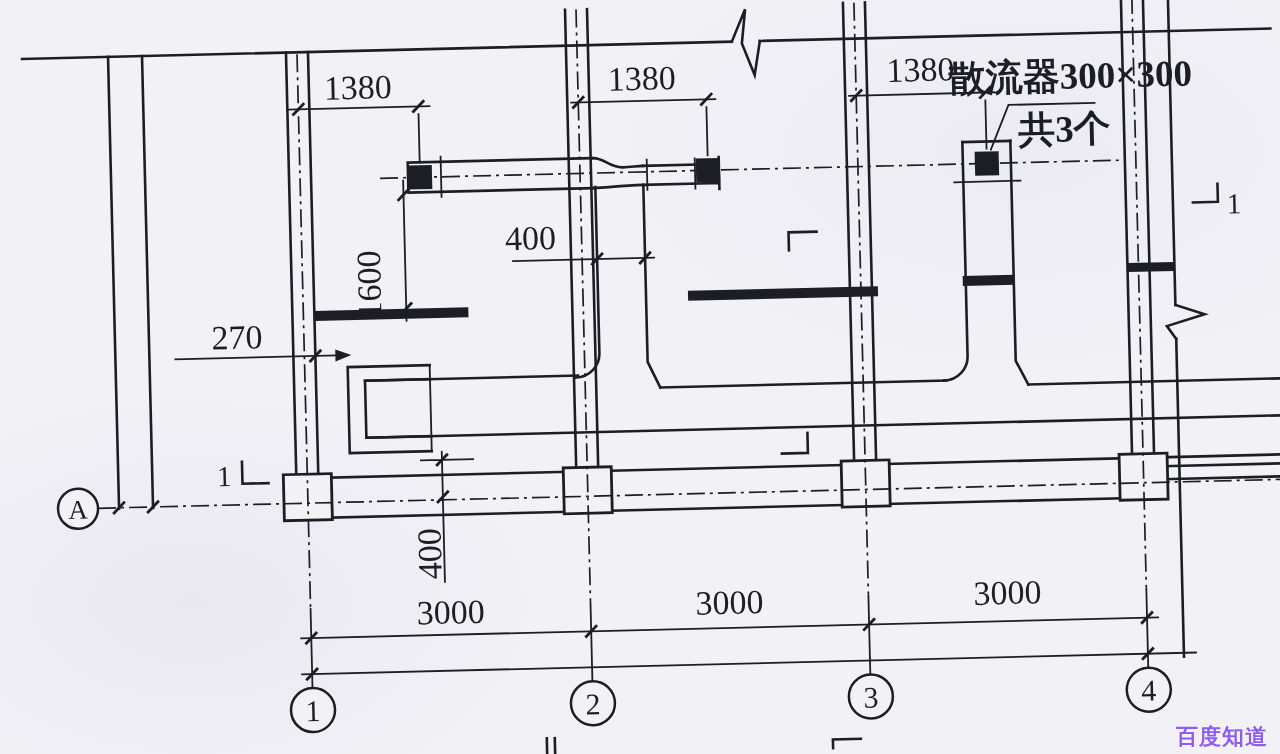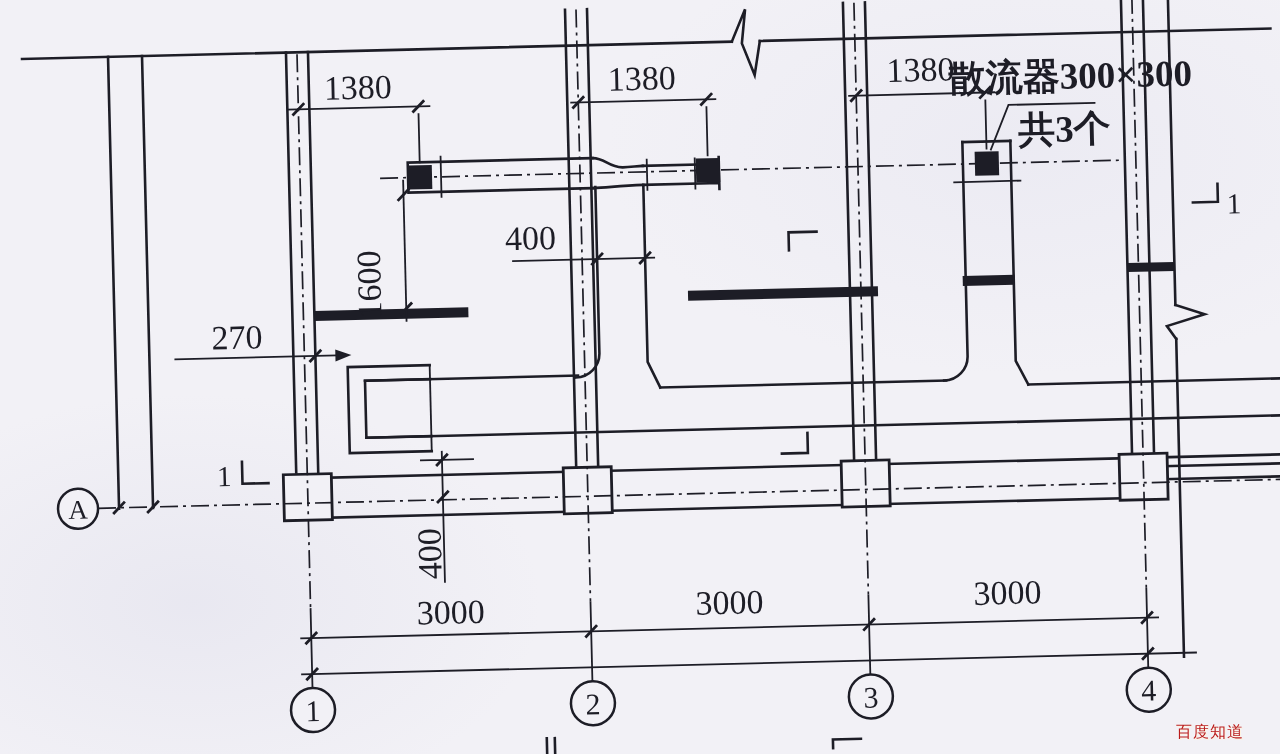--- a/index.html
+++ b/index.html
@@ -22,21 +22,21 @@
   .cl{stroke:#1d1d26;stroke-width:1.7;fill:none;stroke-dasharray:18 5 3 5;}
   .fillink{fill:#1d1d26;stroke:none;}
   .colbox{fill:#f2f1f6;stroke:#1d1d26;stroke-width:2.8;}
   .bub{fill:#f2f1f6;stroke:#1d1d26;stroke-width:2.5;}
   .dimtxt{font-size:34px;}
   .bigtxt{font-size:37px;font-weight:bold;}
   .bubtxt{font-size:30px;text-anchor:middle;}
   .sectxt{font-size:29px;text-anchor:middle;}
   .wm{
     position:absolute;right:4px;bottom:4px;width:100px;height:28px;
-    color:#b91c1c;font-size:16px;font-weight:normal;letter-spacing:1px;
+    color:#8b5cf6;font-size:22px;font-weight:bold;letter-spacing:1px;
     text-shadow:0 0 2px rgba(255,255,255,.9), 1px 1px 0 rgba(255,240,210,.8);
     font-family:"Liberation Serif",serif;white-space:nowrap;
   }
 </style>
 </head>
 <body>
 
 <div class="sheet">
 <svg width="1280" height="754" viewBox="0 0 1280 754">
 

